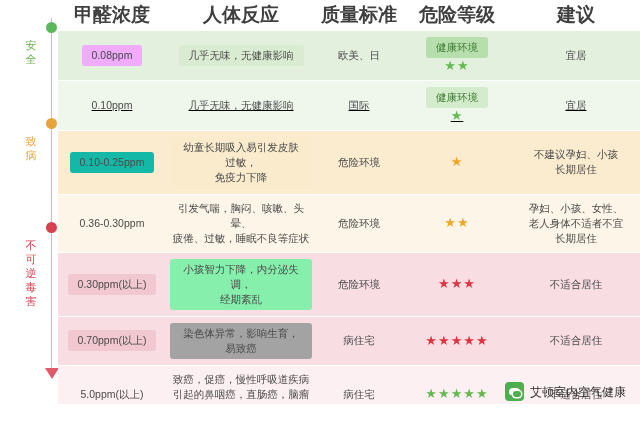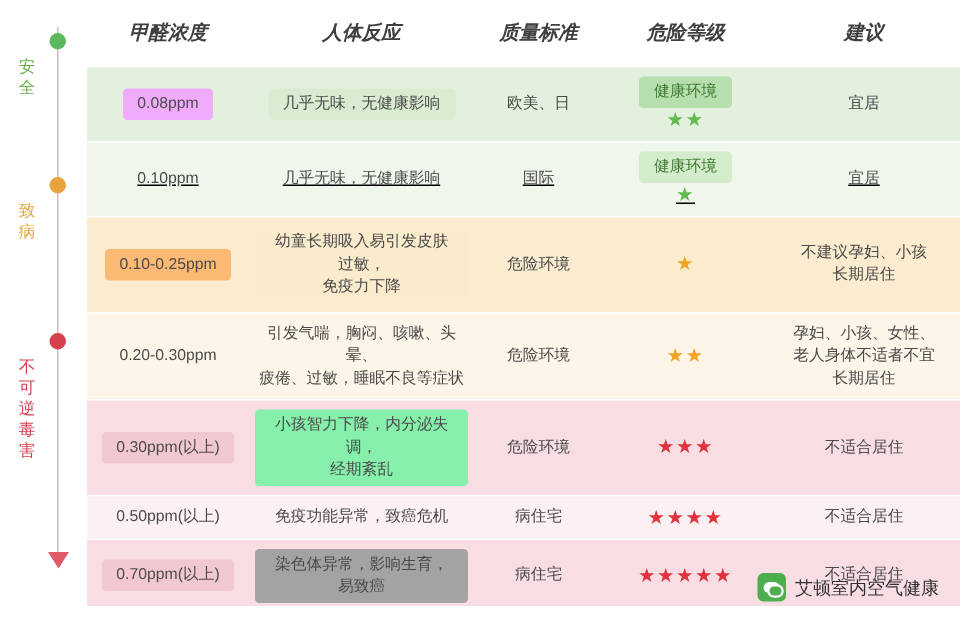--- a/index.html
+++ b/index.html
@@ -11,21 +11,21 @@
   }
   .page {
     position: relative;
     width: 640px; height: 428px;
     background: #ffffff;
   }
 
   
   .rail {
     position: absolute;
-    left: 0; top: 0;
+    left: 13px; top: 0;
     width: 58px; height: 336px;
   }
   .rail-line {
     position: absolute;
     left: 38px; top: 18px;
     width: 1px; height: 355px;
     background: #d9b8bd;
   }
   .rail-arrow {
     position: absolute;
@@ -53,28 +53,27 @@
 
   
   table {
     position: absolute;
     left: 58px; top: 0;
     width: 582px;
     border-collapse: collapse;
     table-layout: fixed;
   }
   th {
-    font-size: 13px;
+    font-size: 19px;
     font-weight: bold;
     color: #3f3f3f;
-    height: 44px;
+    height: 30px;
     vertical-align: middle;
     text-align: center;
     background: #ffffff;
-    font-style: italic;
   }
   td {
     font-size: 10.5px;
     color: #4a4a4a;
     text-align: center;
     vertical-align: middle;
     line-height: 15px;
     padding: 6px 4px;
     border-top: 1px solid #ffffff;
     border-bottom: 1px solid #ffffff;
@@ -179,52 +178,43 @@
           <td class="c4">宜居</td>
         </tr>
         <tr style="background: rgb(239, 247, 236); text-decoration: underline;">
           <td class="c0">0.10ppm</td>
           <td class="c1">几乎无味，无健康影响</td>
           <td class="c2">国际</td>
           <td class="c3"><div class="cell-pill" style="background: rgb(211, 236, 203); color: rgb(63, 122, 51);">健康环境</div><div class="stars" style="color: rgb(99, 184, 79);">★</div></td>
           <td class="c4">宜居</td>
         </tr>
         <tr style="background: rgb(251, 236, 207);">
-          <td class="c0"><span class="cell-pill" style="background: #fdba74;">0.10-0.25ppm</span></td>
+          <td class="c0"><span class="cell-pill" style="background: #14b8a6;">0.10-0.25ppm</span></td>
           <td class="c1"><span class="cell-pill" style="background: rgb(250, 235, 205);">幼童长期吸入易引发皮肤过敏，<br>免疫力下降</span></td>
           <td class="c2">危险环境</td>
           <td class="c3">
             <div class="stars" style="color: rgb(240, 166, 35);">★</div>
           </td>
           <td class="c4">不建议孕妇、小孩<br>长期居住</td>
         </tr>
         <tr style="background: rgb(253, 246, 232);">
-          <td class="c0">0.20-0.30ppm</td>
+          <td class="c0">0.36-0.30ppm</td>
           <td class="c1">引发气喘，胸闷、咳嗽、头晕、<br>疲倦、过敏，睡眠不良等症状</td>
           <td class="c2">危险环境</td>
           <td class="c3">
             <div class="stars" style="color: rgb(240, 166, 35);">★★</div>
           </td>
           <td class="c4">孕妇、小孩、女性、<br>老人身体不适者不宜<br>长期居住</td>
         </tr>
         <tr style="background: rgb(248, 222, 227);">
           <td class="c0"><span class="cell-pill" style="background: rgb(242, 200, 208);">0.30ppm(以上)</span></td>
           <td class="c1"><span class="cell-pill" style="background: #86efac;">小孩智力下降，内分泌失调，<br>经期紊乱</span></td>
           <td class="c2">危险环境</td>
           <td class="c3">
             <div class="stars" style="color: rgb(224, 50, 63);">★★★</div>
-          </td>
-          <td class="c4">不适合居住</td>
-        </tr>
-        <tr style="background: rgb(253, 240, 242);">
-          <td class="c0">0.50ppm(以上)</td>
-          <td class="c1">免疫功能异常，致癌危机</td>
-          <td class="c2">病住宅</td>
-          <td class="c3">
-            <div class="stars" style="color: rgb(224, 50, 63);">★★★★</div>
           </td>
           <td class="c4">不适合居住</td>
         </tr>
         <tr style="background: rgb(248, 222, 227);">
           <td class="c0"><span class="cell-pill" style="background: rgb(242, 200, 208);">0.70ppm(以上)</span></td>
           <td class="c1"><span class="cell-pill" style="background: #a3a3a3;">染色体异常，影响生育，易致癌</span></td>
           <td class="c2">病住宅</td>
           <td class="c3">
             <div class="stars" style="color: rgb(224, 50, 63);">★★★★★</div>
           </td>

